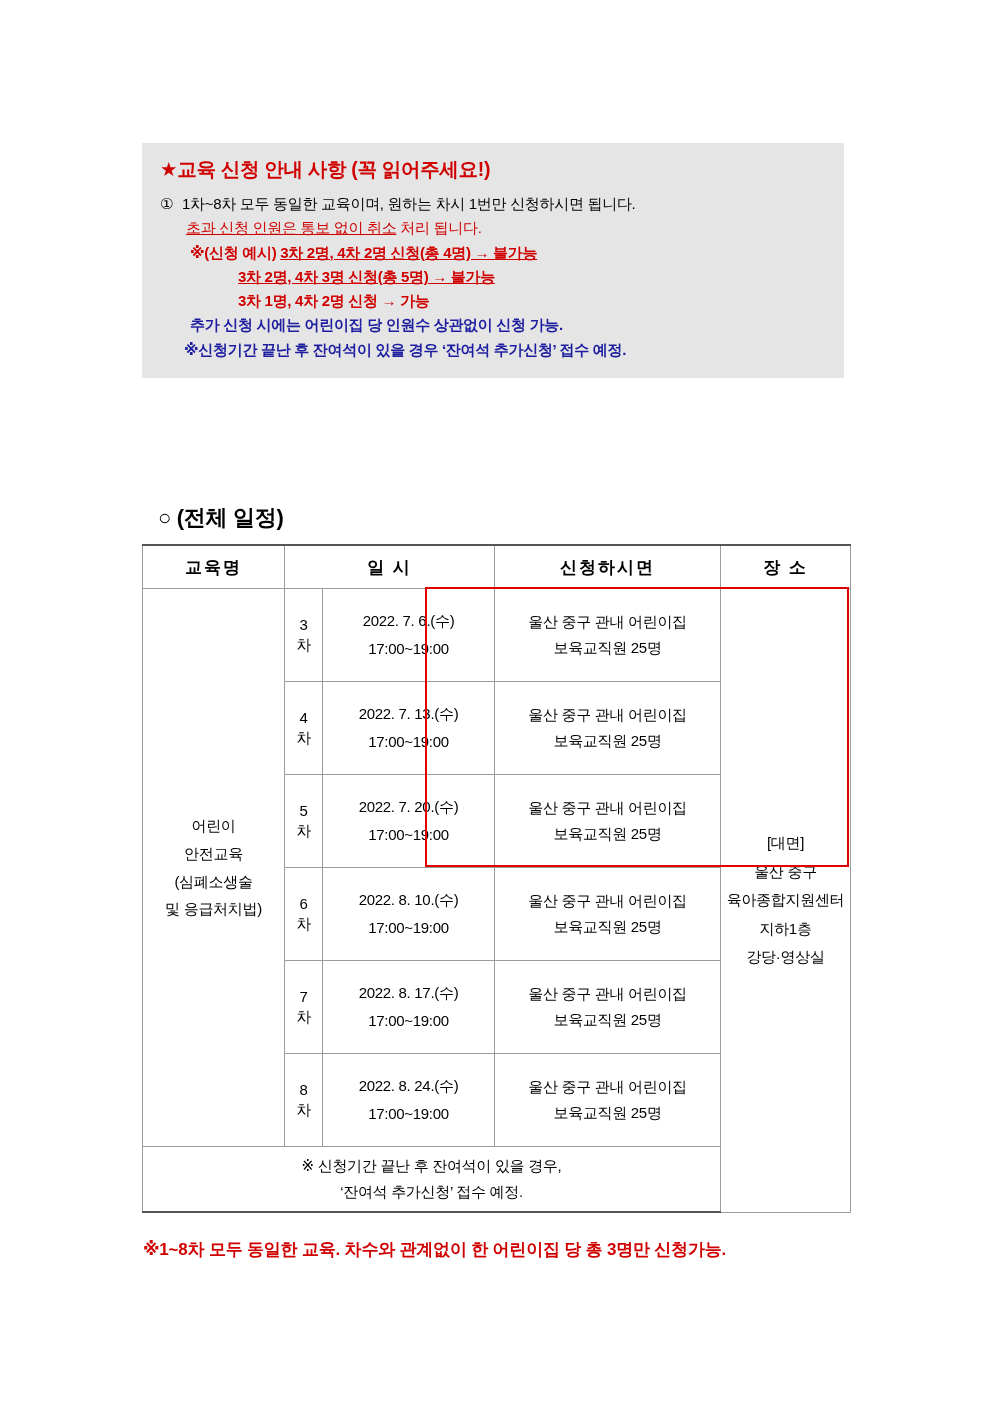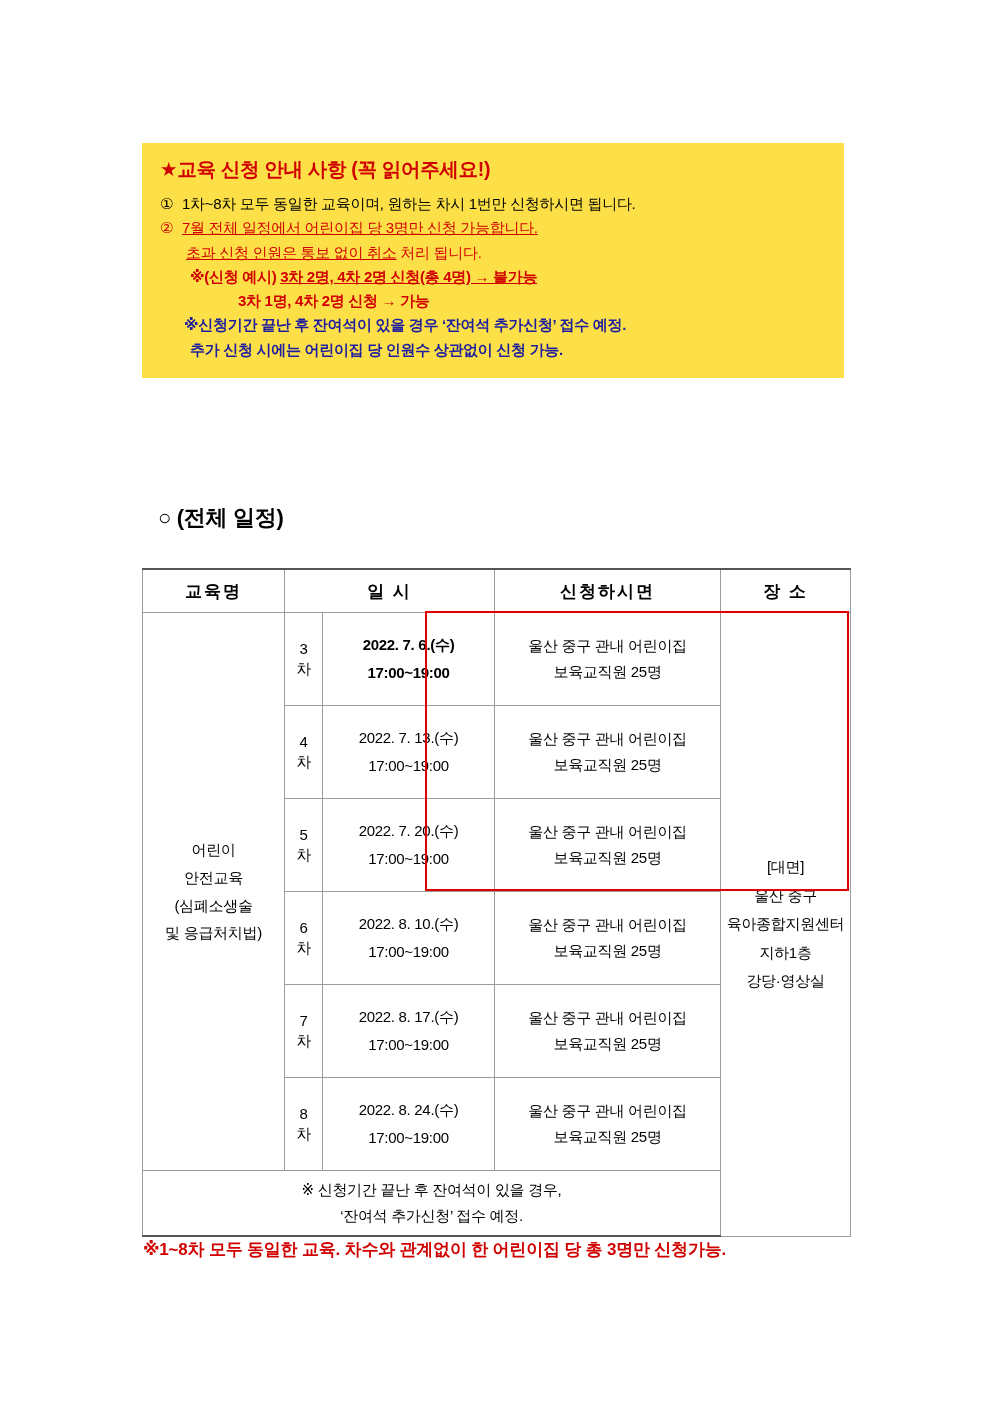--- a/index.html
+++ b/index.html
@@ -22,21 +22,21 @@
     padding: 0;
   }
 
   
   .notice-box {
     position: absolute;
     left: 142px;
     top: 143px;
     width: 702px;
     box-sizing: border-box;
-    background: #fde047;
+    background: #e5e5e5;
     padding: 13px 18px 16px 18px;
   }
   .notice-title {
     color: #d00000;
     font-weight: bold;
     font-size: 19.5px;
     letter-spacing: -0.3px;
     margin-bottom: 9px;
   }
   .notice-line {
@@ -63,21 +63,21 @@
     top: 503px;
     font-size: 22px;
     font-weight: bold;
     letter-spacing: -0.3px;
   }
 
   
   .schedule-wrap {
     position: absolute;
     left: 142px;
-    top: 568px;
+    top: 544px;
     width: 708px;
   }
   table.schedule {
     border-collapse: collapse;
     width: 708px;
     table-layout: fixed;
   }
   table.schedule td, table.schedule th {
     border: 1px solid #9c9c9c;
     font-size: 15px;
@@ -159,33 +159,33 @@
 </head>
 <body>
 
 <div class="page">
 
   <div class="notice-box">
     <div class="notice-title">★교육 신청 안내 사항 (꼭 읽어주세요!)</div>
 
     <div class="notice-line"><span class="num-mark c-black">①</span><span class="c-black">1차~8차 모두 동일한 교육이며, 원하는 차시 1번만 신청하시면 됩니다.</span></div>
 
-    <div class="notice-line"><span class="num-mark c-red">②</span><span class="c-red u">7월 전체 일정에서 어린이집 당 3명만 신청 가능합니다.</span></div>
 
     <div class="notice-line indent1"><span class="c-red u">초과 신청 인원은 통보 없이 취소</span><span class="c-red"> 처리 됩니다.</span></div>
 
     <div class="notice-line indent2"><span class="c-red bold">※(신청 예시) </span><span class="c-red bold u">3차 2명, 4차 2명 신청(총 4명) → 불가능</span></div>
 
+    <div class="notice-line indent3"><span class="c-red bold u">3차 2명, 4차 3명 신청(총 5명) → 불가능</span></div>
 
 
     <div class="notice-line indent3"><span class="c-red bold">3차 1명, 4차 2명 신청 → 가능</span></div>
 
+    <div class="notice-line indent2"><span class="c-blue bold">추가 신청 시에는 어린이집 당 인원수 상관없이 신청 가능.</span></div>
+
     <div class="notice-line indent4"><span class="c-blue bold">※신청기간 끝난 후 잔여석이 있을 경우 ‘잔여석 추가신청’ 접수 예정.</span></div>
-
-    <div class="notice-line indent2"><span class="c-blue bold">추가 신청 시에는 어린이집 당 인원수 상관없이 신청 가능.</span></div>
   </div>
 
   <div class="section-heading">○ (전체 일정)</div>
 
   <div class="schedule-wrap">
     <table class="schedule">
       <colgroup>
         <col class="col-name">
           <col class="col-no">
           <col class="col-date">
@@ -201,21 +201,21 @@
         </tr>
       </thead>
       <tbody>
         <tr class="row-h">
           <td class="cell-name" rowspan="6" style="white-space:pre-line;">어린이
 안전교육
 (심폐소생술
 및 응급처치법)</td>
           <td class="cell-no" style="white-space:pre-line;">3
 차</td>
-          <td class="cell-date" style="white-space:pre-line;font-weight:bold;">2022. 7. 6.(수)
+          <td class="cell-date" style="white-space:pre-line;">2022. 7. 6.(수)
 17:00~19:00</td>
           <td class="cell-target" style="white-space:pre-line;">울산 중구 관내 어린이집
 보육교직원 25명</td>
           <td class="cell-place" rowspan="7" style="white-space:pre-line;">[대면]
 울산 중구
 육아종합지원센터
 지하1층
 강당·영상실</td>
         </tr>
         <tr class="row-h">

